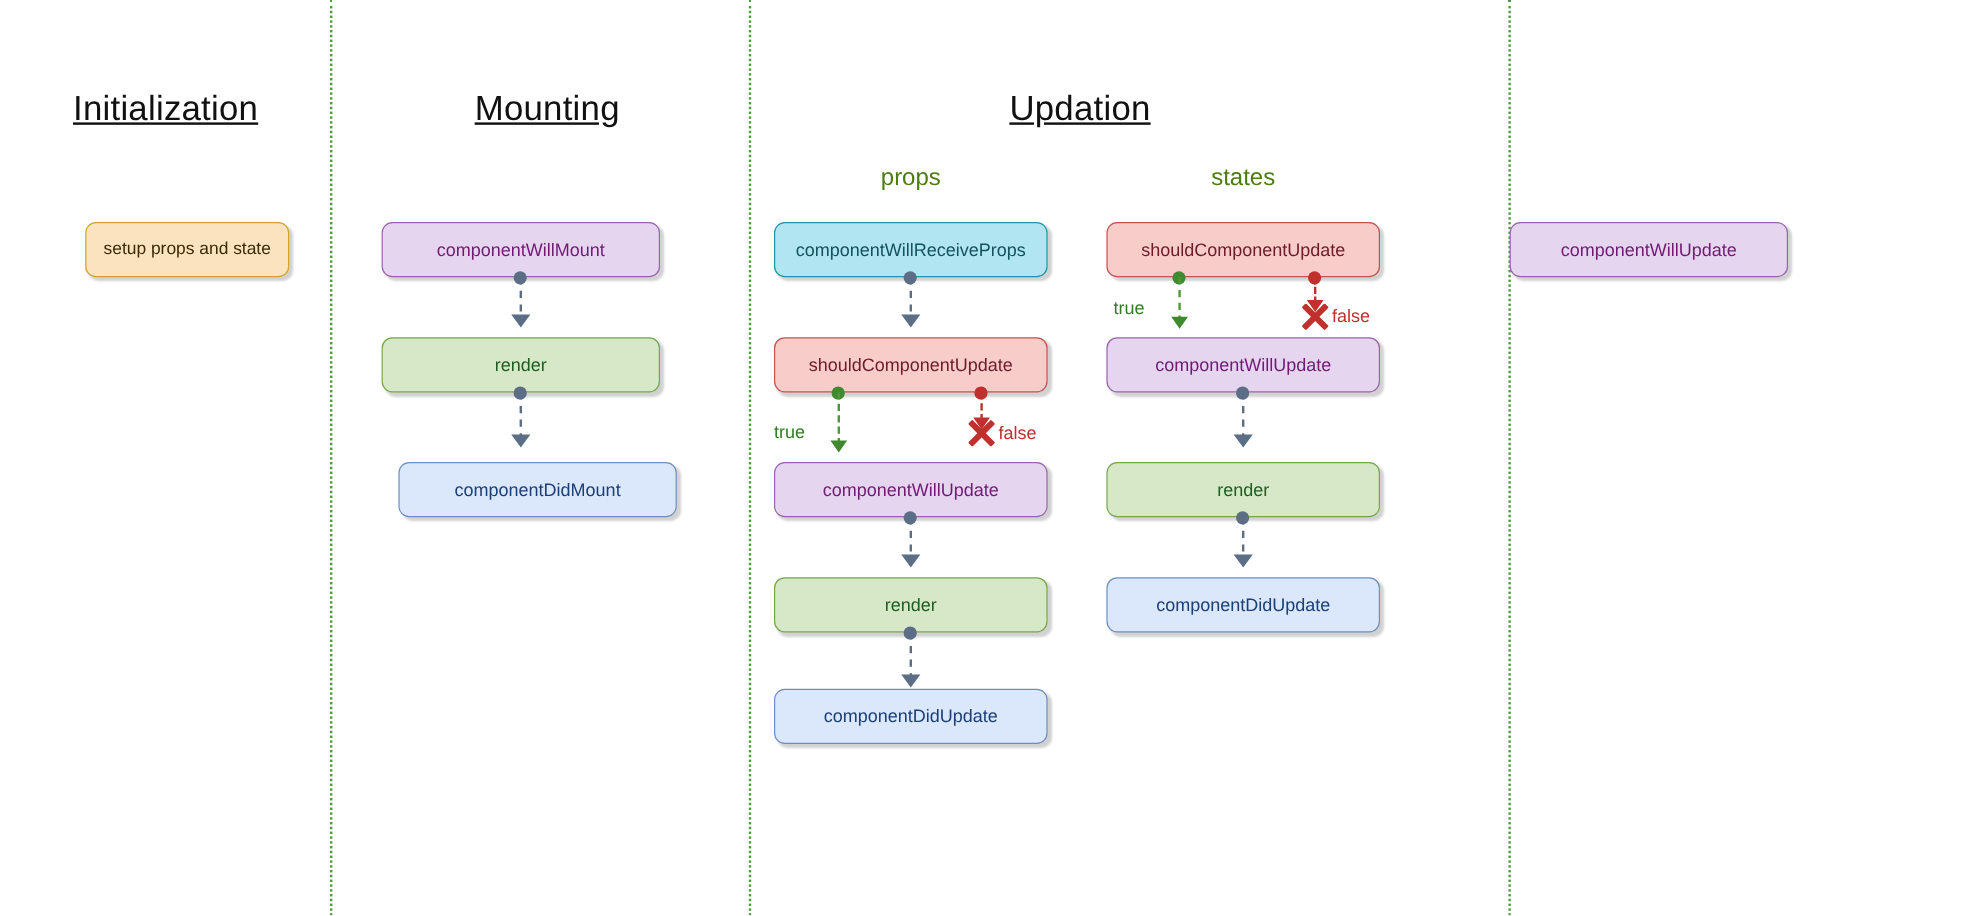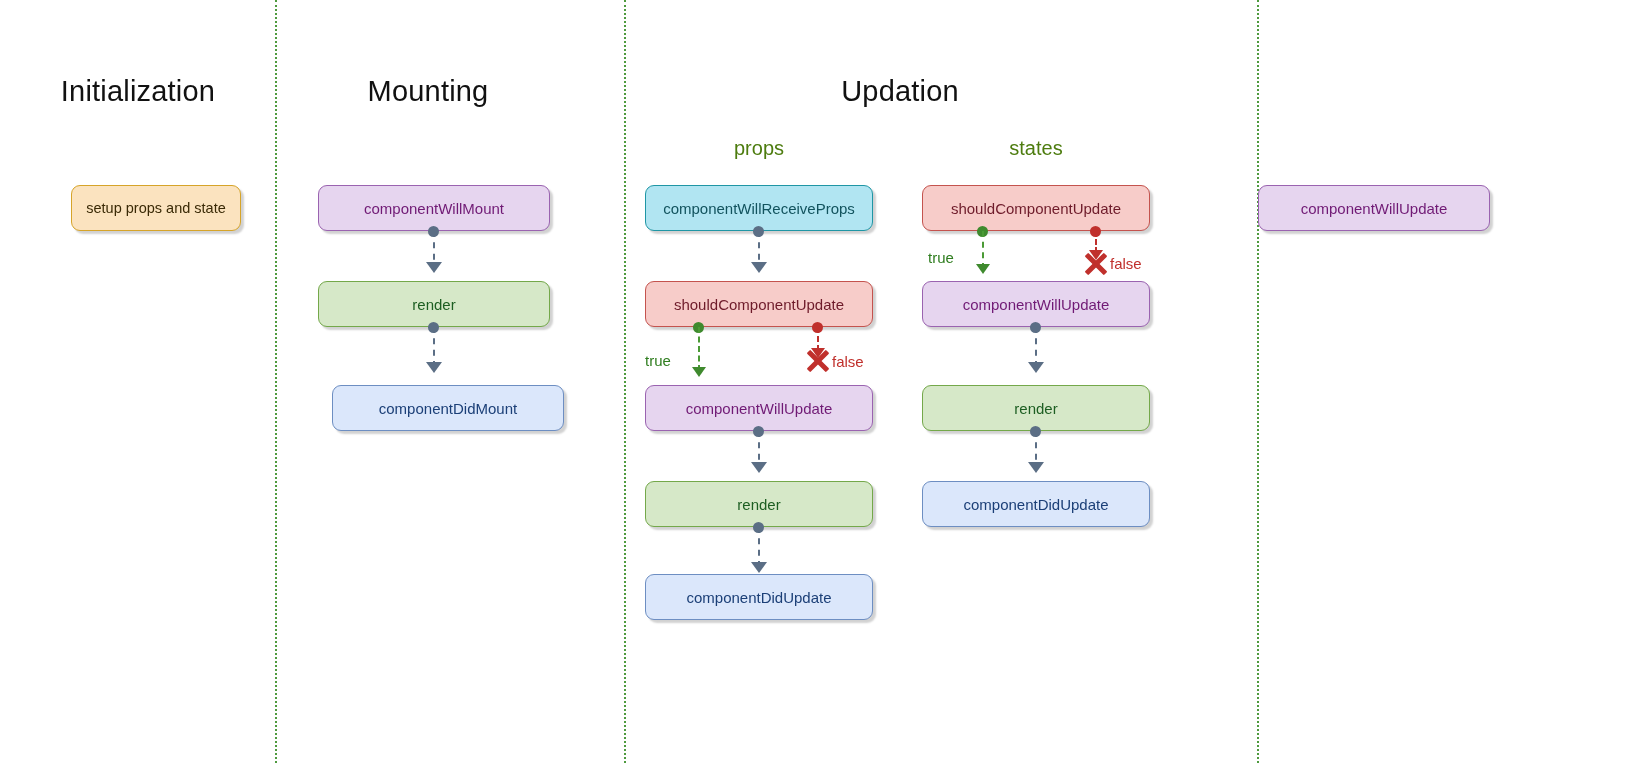--- a/index.html
+++ b/index.html
@@ -27,20 +27,21 @@
 
   
   .section-title {
     position: absolute;
     font-size: 29px;
     font-weight: 400;
     color: #111111;
     text-align: center;
     white-space: nowrap;
     letter-spacing: .2px;
+    text-decoration: underline;
   }
   .sub-title {
     position: absolute;
     font-size: 20px;
     font-weight: 400;
     color: #4d7c0f;
     text-align: center;
     white-space: nowrap;
   }
 
@@ -125,21 +126,21 @@
 </head>
 <body>
 
 <div id="canvas">
 
   <div class="divider" style="left:275px;"></div>
   <div class="divider" style="left:624px;"></div>
   <div class="divider" style="left:1257px;"></div>
 
   <div class="section-title" style="left:20px; top:75px; width:236px;">Initialization</div>
-  <div class="section-title" style="left:312px; top:75px; width:232px;">Mounting</div>
+  <div class="section-title" style="left:340px; top:75px; width:232px;">Mounting</div>
   <div class="section-title" style="left:760px; top:75px; width:280px;">Updation</div>
 
   <div class="sub-title" style="left:645px; top:137px; width:228px;">props</div>
   <div class="sub-title" style="left:922px; top:137px; width:228px;">states</div>
 
   <div class="node orange" style="left:71px; top:185px; width:170px;">setup props and state</div>
 
   <div class="node purple" style="left:318px; top:185px; width:232px;">componentWillMount</div>
   <div class="dot slate" style="left:428px; top:226px;"></div>
   <div class="stem slate" style="left:433px; top:231px; height:40px;"></div>

